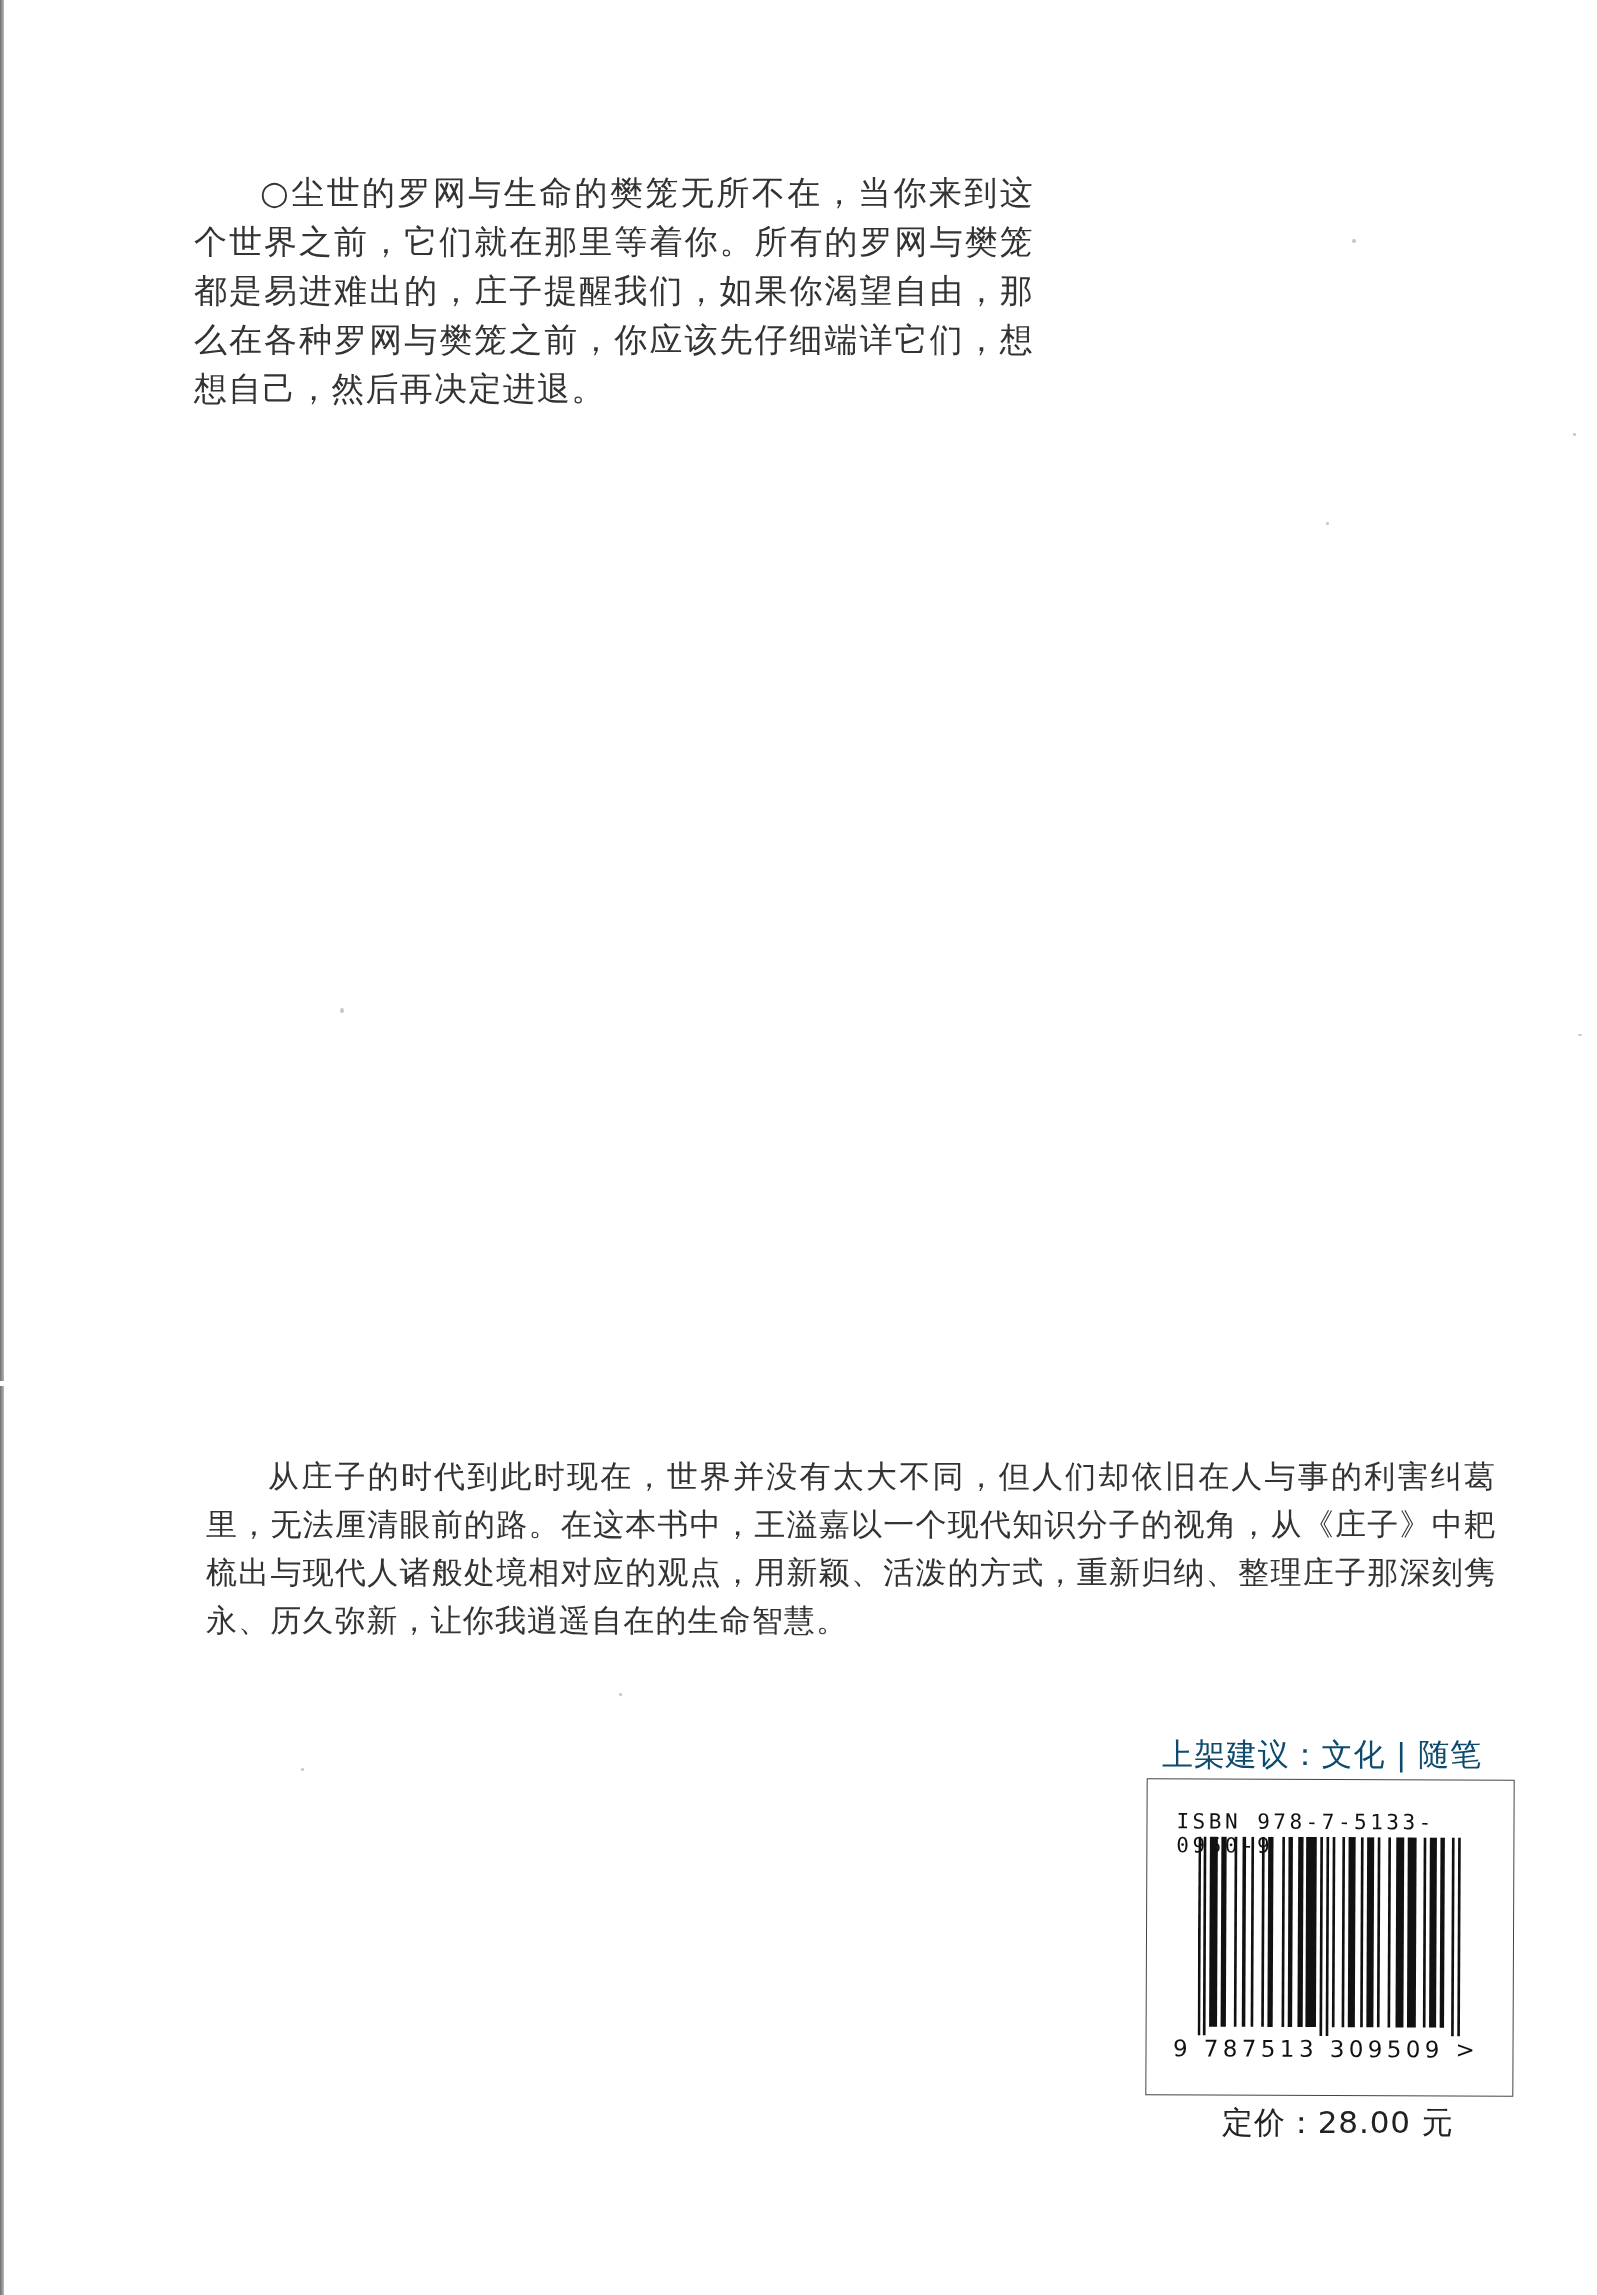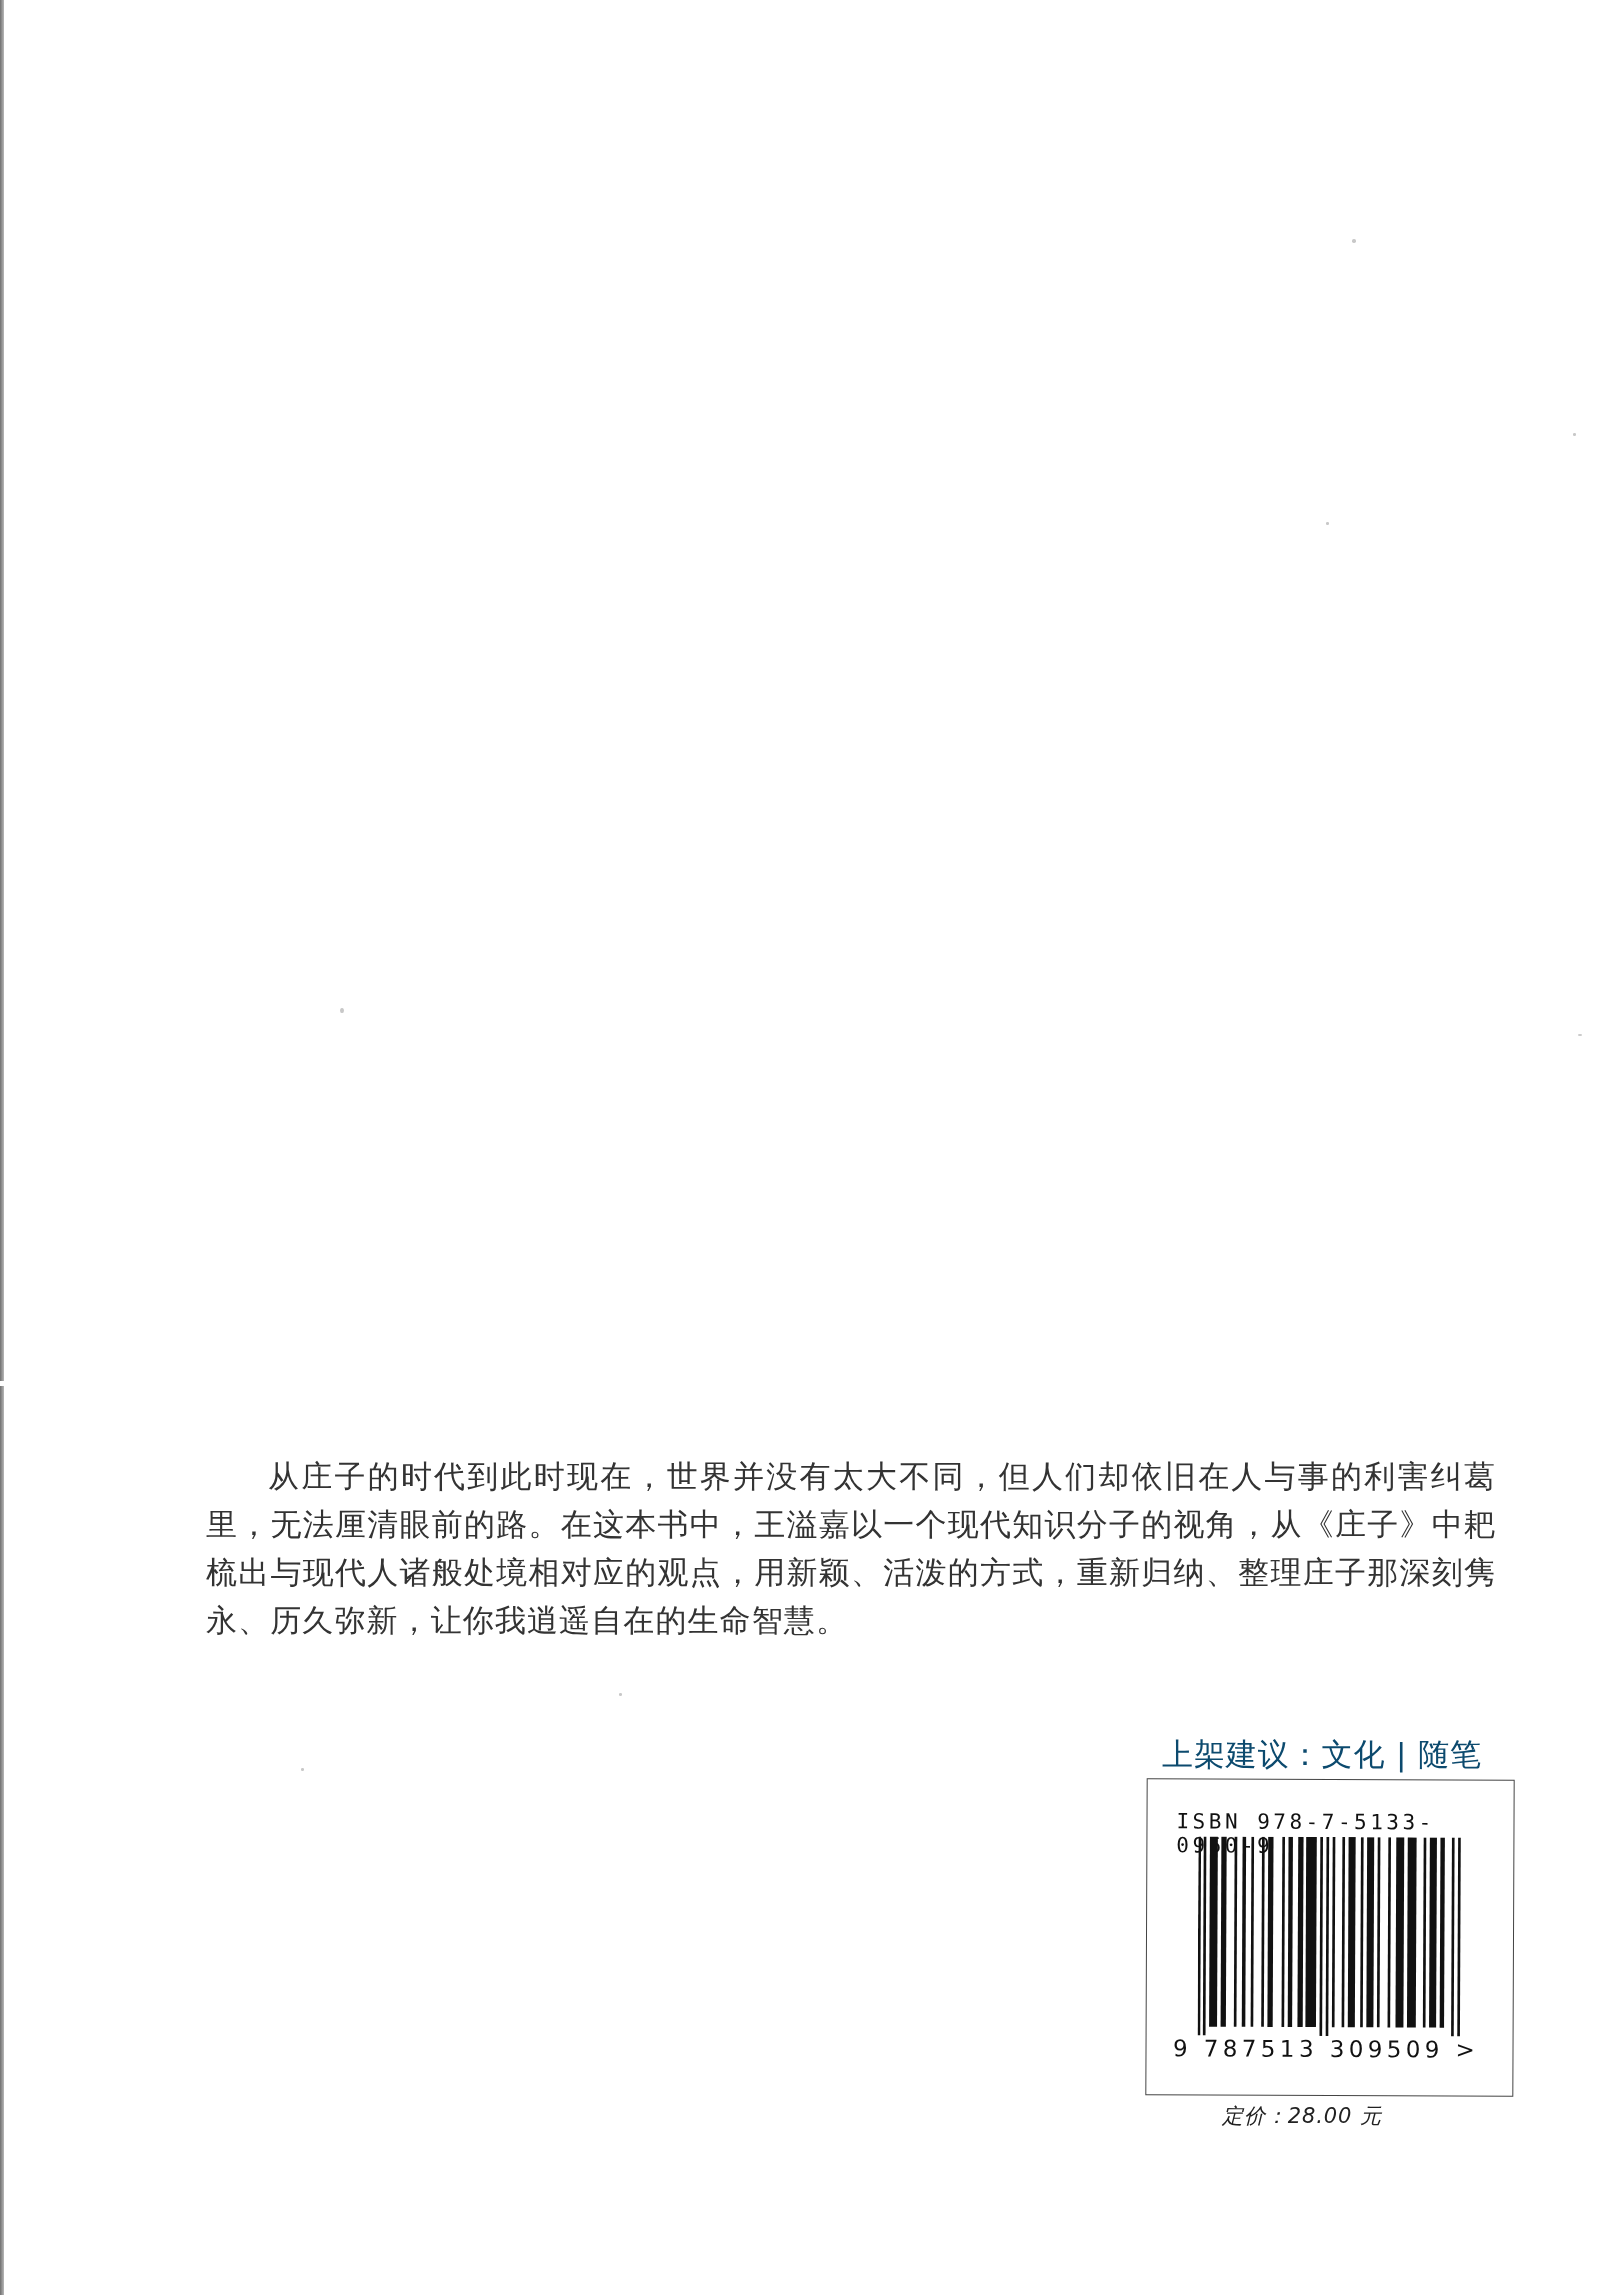--- a/index.html
+++ b/index.html
@@ -104,24 +104,23 @@
       font-size: 23px;
       letter-spacing: 4.4px;
       color: #111111;
       white-space: pre;
     }
     .price {
       position: absolute;
       left: 1222px;
       top: 2102px;
       font-family: "DejaVu Sans", "Liberation Sans", sans-serif;
-      font-size: 21px;
+      font-size: 31px;
       color: #222222;
       letter-spacing: 0.9px;
-      font-style: italic;
     }
     .speck {
       position: absolute;
       background: #c8c8c8;
       border-radius: 50%;
     }
   </style>
 </head>
 <body>
 
@@ -130,20 +129,21 @@
 
 <div class="speck" style="left:1352px;top:239px;width:3.5px;height:3.5px;"></div>
 <div class="speck" style="left:1326px;top:522px;width:2.7px;height:2.7px;"></div>
 <div class="speck" style="left:1578px;top:1034px;width:4.4px;height:1.8px;"></div>
 <div class="speck" style="left:1573px;top:433px;width:2.7px;height:2.7px;"></div>
 <div class="speck" style="left:340px;top:1008px;width:3.5px;height:5.3px;"></div>
 <div class="speck" style="left:301px;top:1768px;width:2.7px;height:2.7px;"></div>
 <div class="speck" style="left:619px;top:1693px;width:2.7px;height:2.7px;"></div>
 
 <section class="quotes">
+  <p class="para"><span class="marker">○</span><span>尘世的罗网与生命的樊笼无所不在，当你来到这个世界之前，它们就在那里等着你。所有的罗网与樊笼都是易进难出的，庄子提醒我们，如果你渴望自由，那么在各种罗网与樊笼之前，你应该先仔细端详它们，想想自己，然后再决定进退。</span></p>
 </section>
 
 <p class="summary">从庄子的时代到此时现在，世界并没有太大不同，但人们却依旧在人与事的利害纠葛里，无法厘清眼前的路。在这本书中，王溢嘉以一个现代知识分子的视角，从《庄子》中耙梳出与现代人诸般处境相对应的观点，用新颖、活泼的方式，重新归纳、整理庄子那深刻隽永、历久弥新，让你我逍遥自在的生命智慧。</p>
 
 <div class="shelf">
   <span>上架建议：</span><span>文化 | 随笔</span>
 </div>
 
 <div class="barcode-box">
   <div class="isbn-text">ISBN 978-7-5133-0950-9</div>

